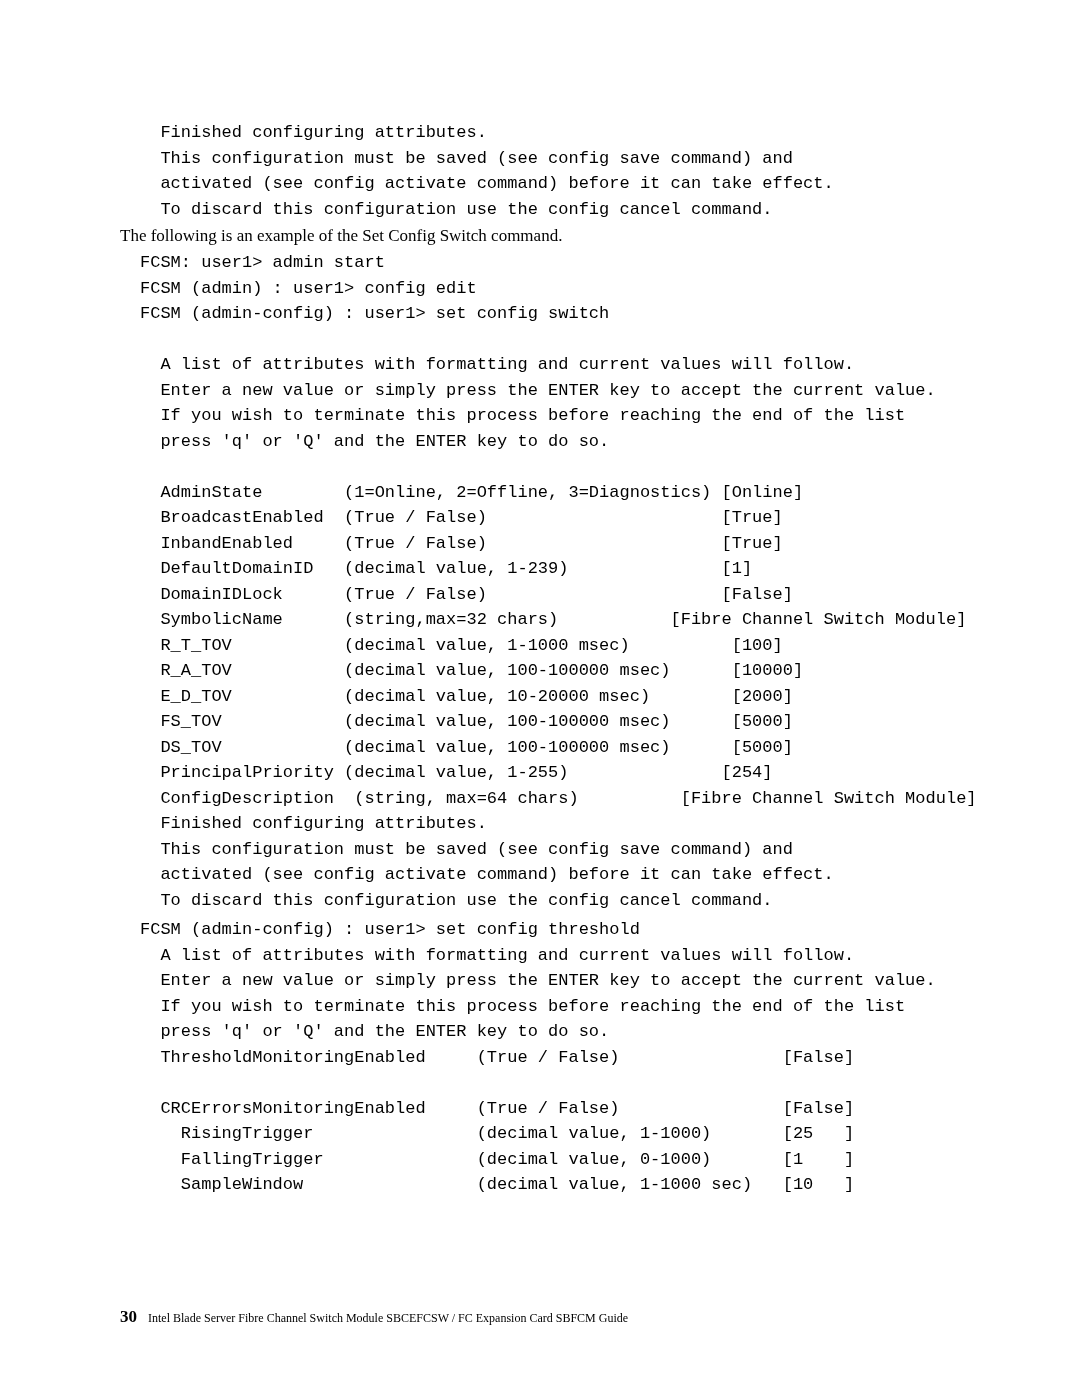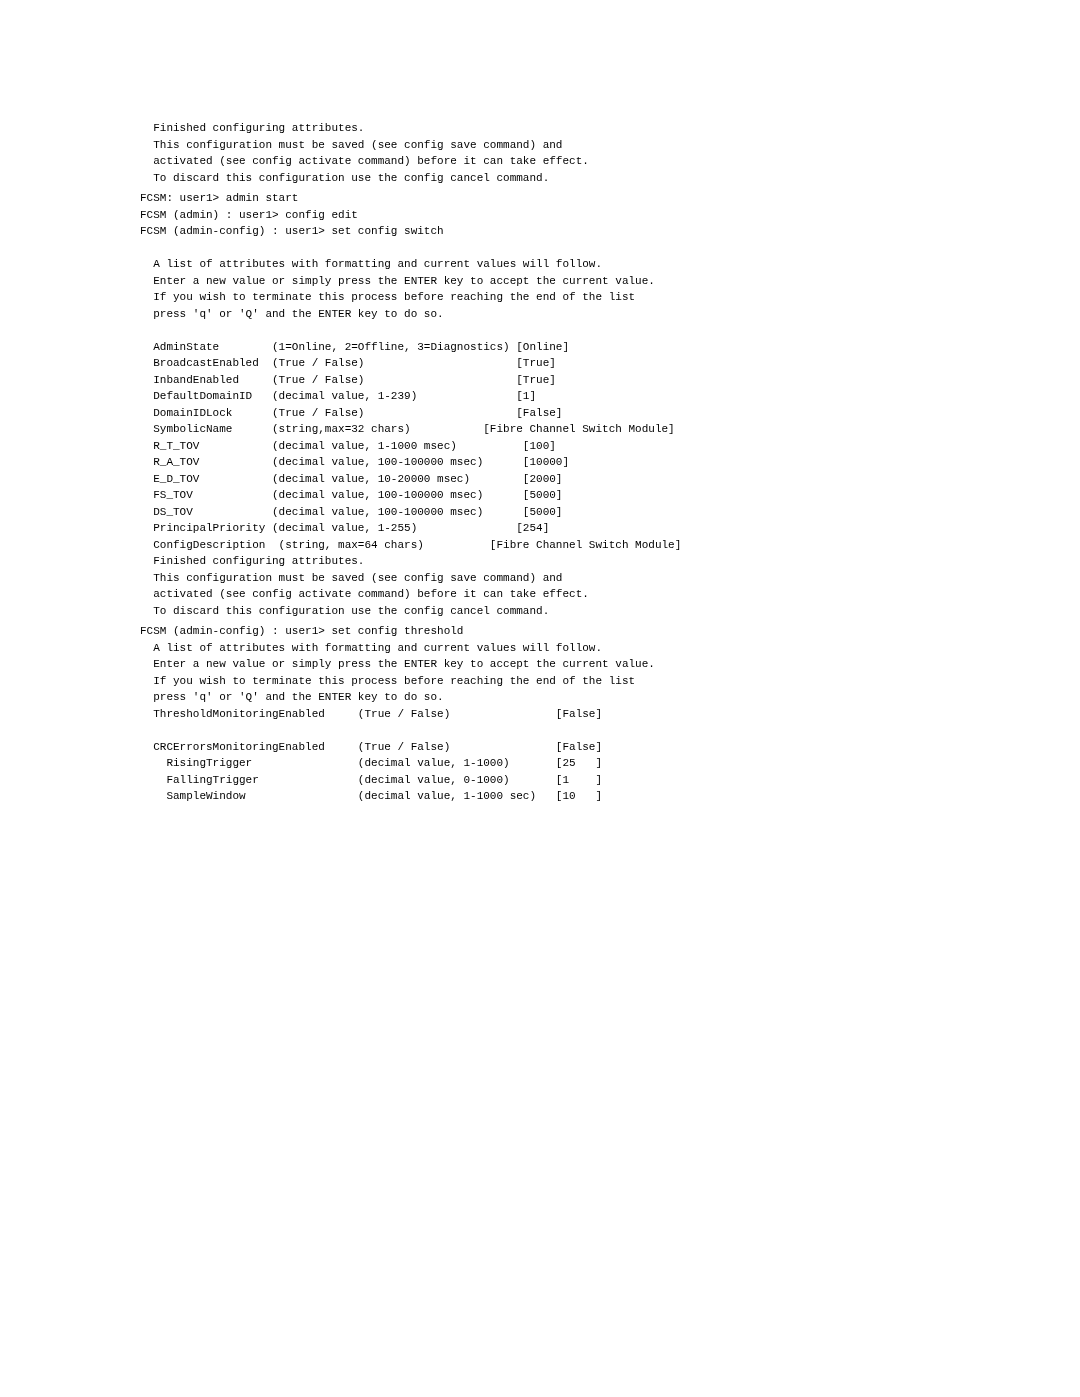--- a/index.html
+++ b/index.html
@@ -12,21 +12,21 @@
     }
     .page {
       padding: 120px 120px 60px 120px;
       box-sizing: border-box;
       width: 1080px;
       min-height: 1397px;
       position: relative;
     }
     .code-block {
       font-family: "Courier New", Courier, monospace;
-      font-size: 11px;
+      font-size: 17px;
       line-height: 1.5;
       white-space: pre;
       margin-left: 20px;
       margin-bottom: 4px;
     }
     .body-text {
       font-family: "Times New Roman", Times, serif;
       font-size: 17px;
       margin: 4px 0 4px 0;
     }
@@ -46,20 +46,21 @@
 </head>
 <body>
 
 <div class="page">
 
   <div class="code-block">  Finished configuring attributes.
   This configuration must be saved (see config save command) and
   activated (see config activate command) before it can take effect.
   To discard this configuration use the config cancel command.</div>
 
+  <div class="body-text">The following is an example of the Set Config Switch command.</div>
 
   <div class="code-block">FCSM: user1&gt; admin start
 FCSM (admin) : user1&gt; config edit
 FCSM (admin-config) : user1&gt; set config switch
 
   A list of attributes with formatting and current values will follow.
   Enter a new value or simply press the ENTER key to accept the current value.
   If you wish to terminate this process before reaching the end of the list
   press 'q' or 'Q' and the ENTER key to do so.
 
@@ -87,14 +88,18 @@
   Enter a new value or simply press the ENTER key to accept the current value.
   If you wish to terminate this process before reaching the end of the list
   press 'q' or 'Q' and the ENTER key to do so.
   ThresholdMonitoringEnabled     (True / False)                [False]
 
   CRCErrorsMonitoringEnabled     (True / False)                [False]
     RisingTrigger                (decimal value, 1-1000)       [25   ]
     FallingTrigger               (decimal value, 0-1000)       [1    ]
     SampleWindow                 (decimal value, 1-1000 sec)   [10   ]</div>
 
+  <div class="footer">
+    <span class="page-num">30</span>
+    <span>Intel Blade Server Fibre Channel Switch Module SBCEFCSW / FC Expansion Card SBFCM Guide</span>
+  </div>
 
 </div>
 
 </body></html>

